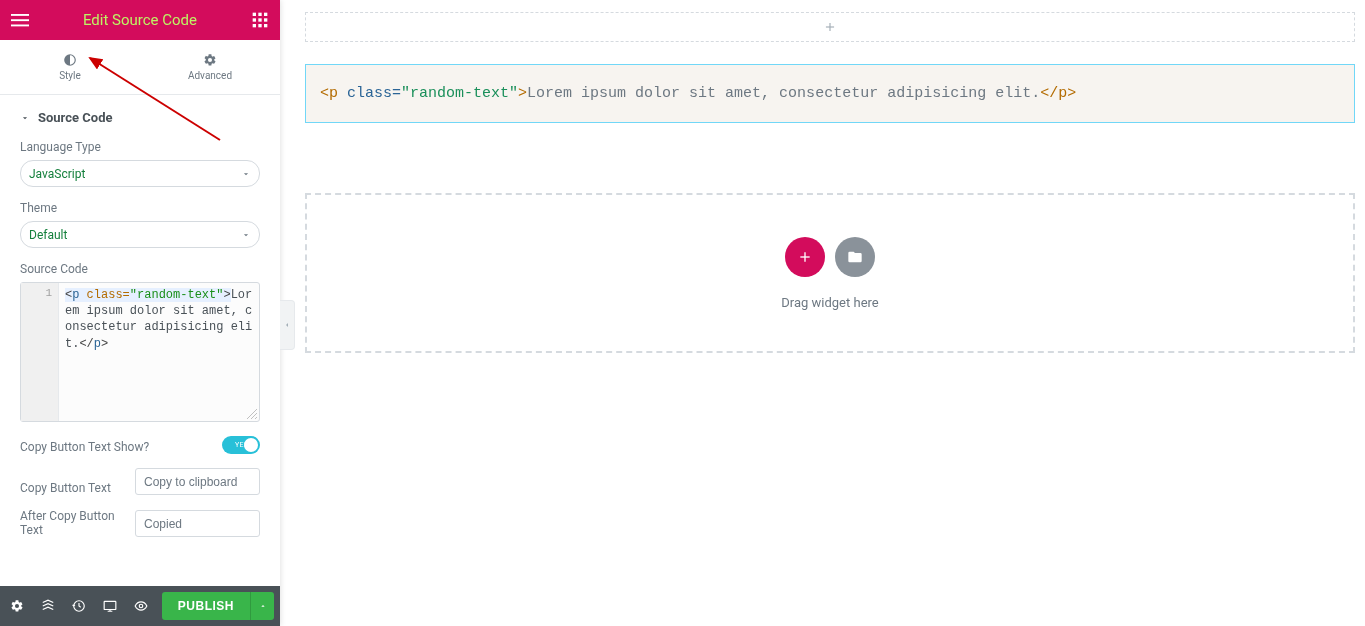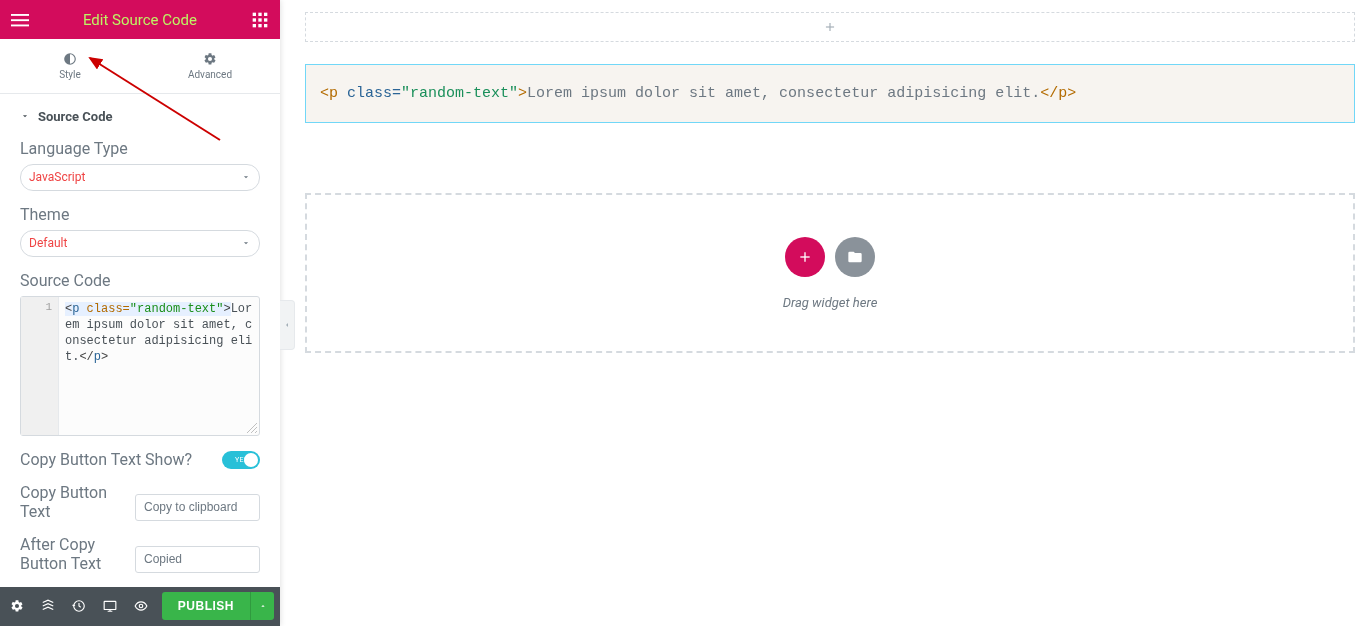--- a/index.html
+++ b/index.html
@@ -15,23 +15,23 @@
 .tabs { display: flex; height: 55px; background: #fff; border-bottom: 1px solid #e6e9ec; }
 .tab { flex: 1; display: flex; flex-direction: column; align-items: center; justify-content: center; gap: 3px; font-size: 10px; color: #6d7882; cursor: pointer; position: relative; }
 .tab.active { background: #f1f3f4; color: #6d7882; }
 .tab.active::after { content: ""; position: absolute; bottom: -1px; left: 0; right: 0; height: 3px; background: #d30c5c; }
 .tab svg { width: 14px; height: 14px; }
 
 .section-head { display: flex; align-items: center; gap: 8px; padding: 15px 20px 10px 20px; font-weight: 700; font-size: 13px; cursor: pointer; color: #495157; }
 .section-head svg { width: 10px; height: 10px; }
 
 .controls { padding: 5px 20px 20px 20px; display: flex; flex-direction: column; gap: 14px; overflow-y: auto; }
-.ctrl-label { font-size: 16px; color: #6d7882; margin-bottom: 6px; display:block;}
+.ctrl-label { font-size: 12px; color: #6d7882; margin-bottom: 6px; display:block;}
 .ctrl-row { display: flex; align-items: flex-end; justify-content: space-between; }
-.select { width: 100%; height: 27px; border: 1px solid #d5dadf; border-radius: 13px; background: #fff; padding: 0 8px; font-size: 12px; color: #ef4444; display: flex; align-items: center; justify-content: space-between; cursor: pointer; }
+.select { width: 100%; height: 27px; border: 1px solid #d5dadf; border-radius: 13px; background: #fff; padding: 0 8px; font-size: 12px; color: #15803d; display: flex; align-items: center; justify-content: space-between; cursor: pointer; }
 .code-editor { width: 100%; height: 140px; border: 1px solid #d5dadf; border-radius: 3px; background: #fcfcfc; display: flex; font-family: "Courier New", monospace; font-size: 12px; position: relative; }
 .gutter { width: 38px; background: #f0f0f0; border-right: 1px solid #e6e9ec; text-align: right; padding: 4px 6px 0 0; color: #a0a0a0; font-size: 11px; }
 .code-body { flex: 1; padding: 4px 6px; white-space: pre-wrap; word-break: break-all; line-height: 1.35; }
 .code-resize { position: absolute; right: 2px; bottom: 2px; width: 10px; height: 10px; cursor: nwse-resize; }
 .toggle { width: 38px; height: 18px; border-radius: 9px; background: #28c0d8; position: relative; cursor: pointer; display: flex; align-items: center; }
 .toggle .knob { width: 14px; height: 14px; border-radius: 50%; background: #fff; position: absolute; right: 2px; }
 .toggle .yes { font-size: 7px; color: #fff; position: absolute; left: 13px; letter-spacing: 0.3px; }
 .text-input { height: 27px; border: 1px solid #d5dadf; border-radius: 3px; padding: 0 8px; font-size: 12px; color: #6d7882; background: #fff; width: 125px; }
 
 .panel-footer { margin-top: auto; height: 40px; background: #495157; display: flex; align-items: center; padding: 0 6px; gap: 10px; }
@@ -55,21 +55,21 @@
 .pv-tag   { color: #b36b00; }
 .pv-class { color: #2a6496; }
 .pv-str   { color: #1a8f5a; }
 .pv-text  { color: #6d7882; }
 
 .drop-zone { margin-top: 70px; border: 2px dashed #d5dadf; height: 160px; display: flex; flex-direction: column; align-items: center; justify-content: center; gap: 18px; }
 .drop-btns { display: flex; gap: 10px; }
 .round-btn { width: 40px; height: 40px; border-radius: 50%; display: flex; align-items: center; justify-content: center; cursor: pointer; color: #fff; }
 .round-btn.pink { background: #d30c5c; }
 .round-btn.gray { background: #8a929a; }
-.drop-text { font-style: italic; color: #6d7882; font-size: 13px; }
+.drop-text { color: #6d7882; font-size: 13px; }
 
 
 .ed-tag{color:#2a6496;} .ed-attr{color:#b36b00;} .ed-str{color:#1a8f1a;} .ed-br{color:#444;} 
 .hl{background:#e6f0ff;}
 </style>
 </head>
 <body>
 
 <div class="panel">
 

